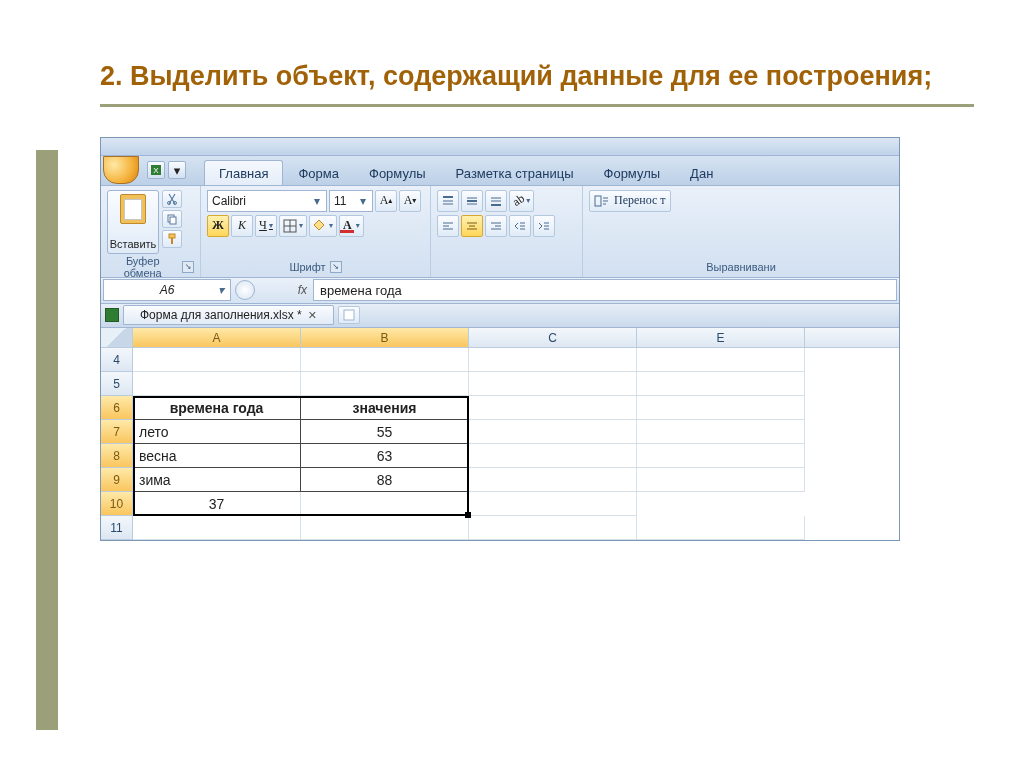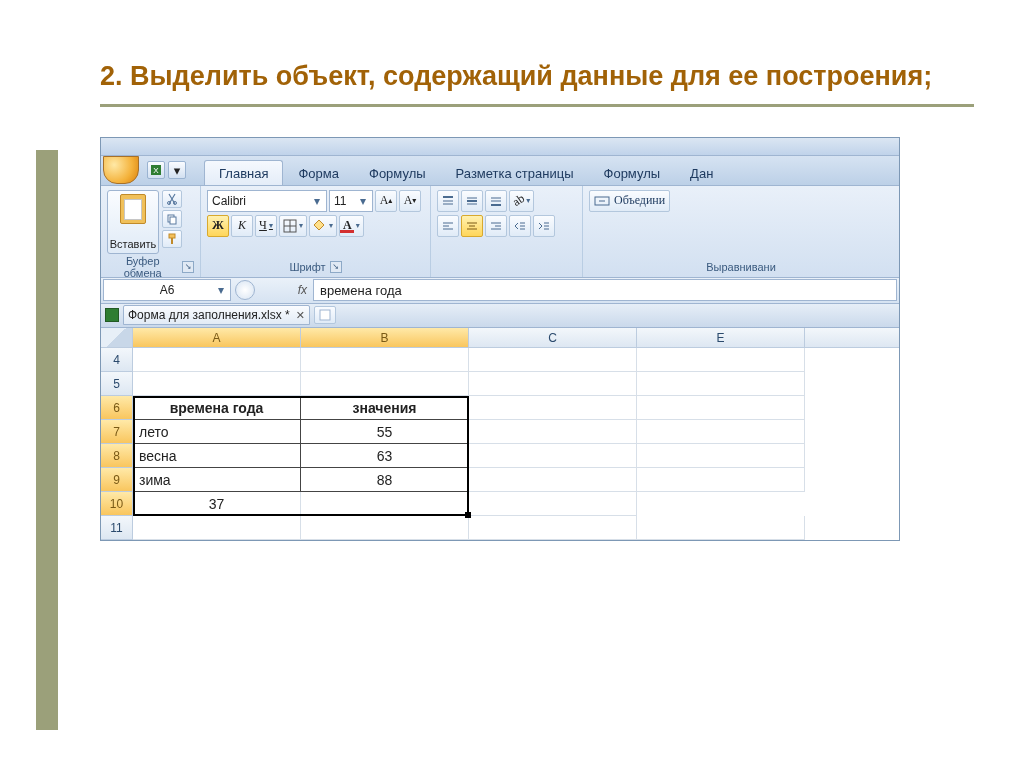--- a/index.html
+++ b/index.html
@@ -175,33 +175,33 @@
 
   .align { width: 152px;}
   .wrap-group { width: 104px; }
   .ribbon-large-label { font-size:12px; color:#1f3b60; }
 
   
   .formula-bar {
     display:flex; align-items:center; height:26px; background:linear-gradient(#eaf1f9,#d6e3f2); border-bottom:1px solid #9fb5d1;
   }
   .name-box {
-    width: 128px; height: 22px; background:#fff; border:1px solid #9fb5d1; margin:2px; display:flex;align-items:center;justify-content:center;font-size:12px; position:relative;
+    width: 128px; height: 22px; background:#fff; border:1px solid #9fb5d1; margin:2px; display:flex;align-items:center;justify-content:center;font-size:12px; position:relative;font-style:italic;
   }
   .fx-box { width:56px; display:flex;align-items:flex-start;justify-content:flex-end;padding-right:6px;}
   .fx-label { font-style: italic; font-size:12px; color:#555;}
   .formula-input { flex:1; height:22px; background:#fff; border:1px solid #9fb5d1; margin:2px 2px 2px 0; padding:0 6px; display:flex;align-items:center; font-size:13px;}
   .round-btn { width:20px;height:20px;border-radius:10px;background:radial-gradient(#fff,#d6e3f2);border:1px solid #9fb5d1;margin:0 2px;}
 
   
   .wb-tabbar {
     height:24px; background:linear-gradient(#e6eef7,#cad9eb); border-bottom:1px solid #9fb5d1;
     display:flex;align-items:center; padding:0 4px; gap:4px;
   }
-  .wb-tab { background:linear-gradient(#fafcff,#e2ebf6); border:1px solid #9fb5d1; border-radius:2px 2px 0 0; padding:2px 4px; font-size:12px; display:flex;align-items:center;gap:6px;}
+  .wb-tab { background:linear-gradient(#fafcff,#e2ebf6); border:1px solid #9fb5d1; border-radius:2px 2px 0 0; padding:2px 16px; font-size:12px; display:flex;align-items:center;gap:6px;}
   .wb-tab .x { font-size:11px; color:#555;}
   .xlsx-icon { width:14px;height:14px;background:#2e7d32;border:1px solid #225a24;display:inline-block;}
 
   
   .sheet {
     background:#fff;
     position:relative;
   }
   .col-headers {
     display:flex; height:20px; background:linear-gradient(#f3f7fb,#ddE7f2); border-bottom:1px solid #bcccdf;
@@ -427,24 +427,24 @@
         </div>
         </div>
         <div class="group-label" style="visibility:hidden;">.</div>
       </div>
 
       <div class="group wrap-group" style="border-right:none;flex:1;">
         <div>
           <div class="font-row" style="align-items:center;">
             <div class="ribbon-btn" style="width:auto;padding:0 4px;">
               <svg width="16" height="14">
-                  <rect x="1" y="3" width="14" height="8" fill="none" stroke="#4a6b90"></rect>
-                  <line x1="5" y1="7" x2="11" y2="7" stroke="#4a6b90"></line>
-                </svg>
-              <span class="ribbon-large-label" style="margin-left:4px;">Объедини</span>
+                  <rect x="1" y="2" width="6" height="10" fill="none" stroke="#4a6b90"></rect>
+                  <path d="M9 4 h5 M9 7 h5 M9 10 h3" stroke="#4a6b90"></path>
+                </svg>
+              <span class="ribbon-large-label" style="margin-left:4px;">Перенос т</span>
             </div>
           </div>
         </div>
         <div class="group-label">
           <span>Выравнивани</span>
         </div>
       </div>
 
     </div>
 

